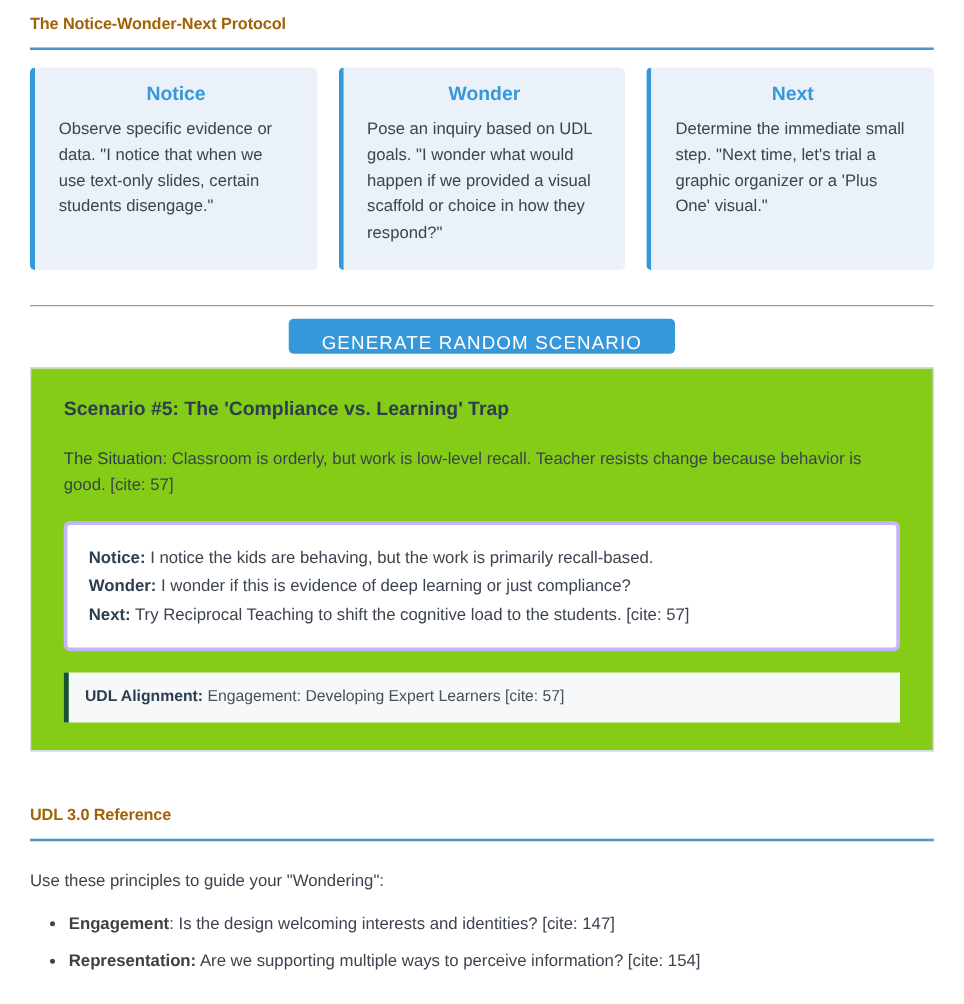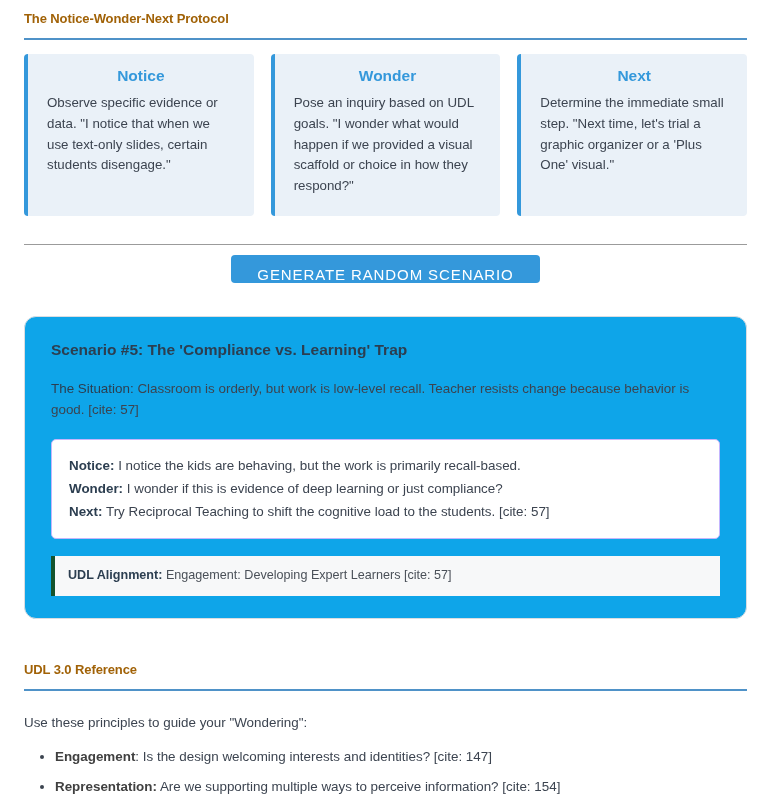--- a/index.html
+++ b/index.html
@@ -91,24 +91,24 @@
     text-transform: uppercase;
     padding: 0 26px;
     height: 28px;
     min-width: 295px;
     cursor: pointer;
     line-height: 40px;
   }
 
   
   .scenario-card {
-    margin-top: 33px;
+    margin-top: 11px;
     border: 1px solid #dadde1;
-    border-radius: 12px;
-    background: #0ea5e9;
+    border-radius: 0;
+    background: #84cc16;
     padding: 23px 26px 22px 26px;
     box-sizing: border-box;
   }
   .scenario-title {
     font-size: 15.5px;
     font-weight: bold;
     color: #2c3e50;
     margin: 0 0 19px 0;
     line-height: 1.3;
   }
@@ -117,21 +117,21 @@
     line-height: 1.55;
     color: #3c4450;
     margin: 0 0 18px 0;
   }
   .scenario-situation .lead {
     font-weight: normal;
     color: #2c3e50;
   }
 
   .nwn-box {
-    border: 1px solid #c4b5fd;
+    border: 3px solid #c4b5fd;
     border-radius: 5px;
     padding: 14px 17px 15px 17px;
     background: #ffffff;
   }
   .nwn-line {
     font-size: 13.4px;
     line-height: 1.72;
     color: #3c4450;
   }
   .nwn-line .lead {

